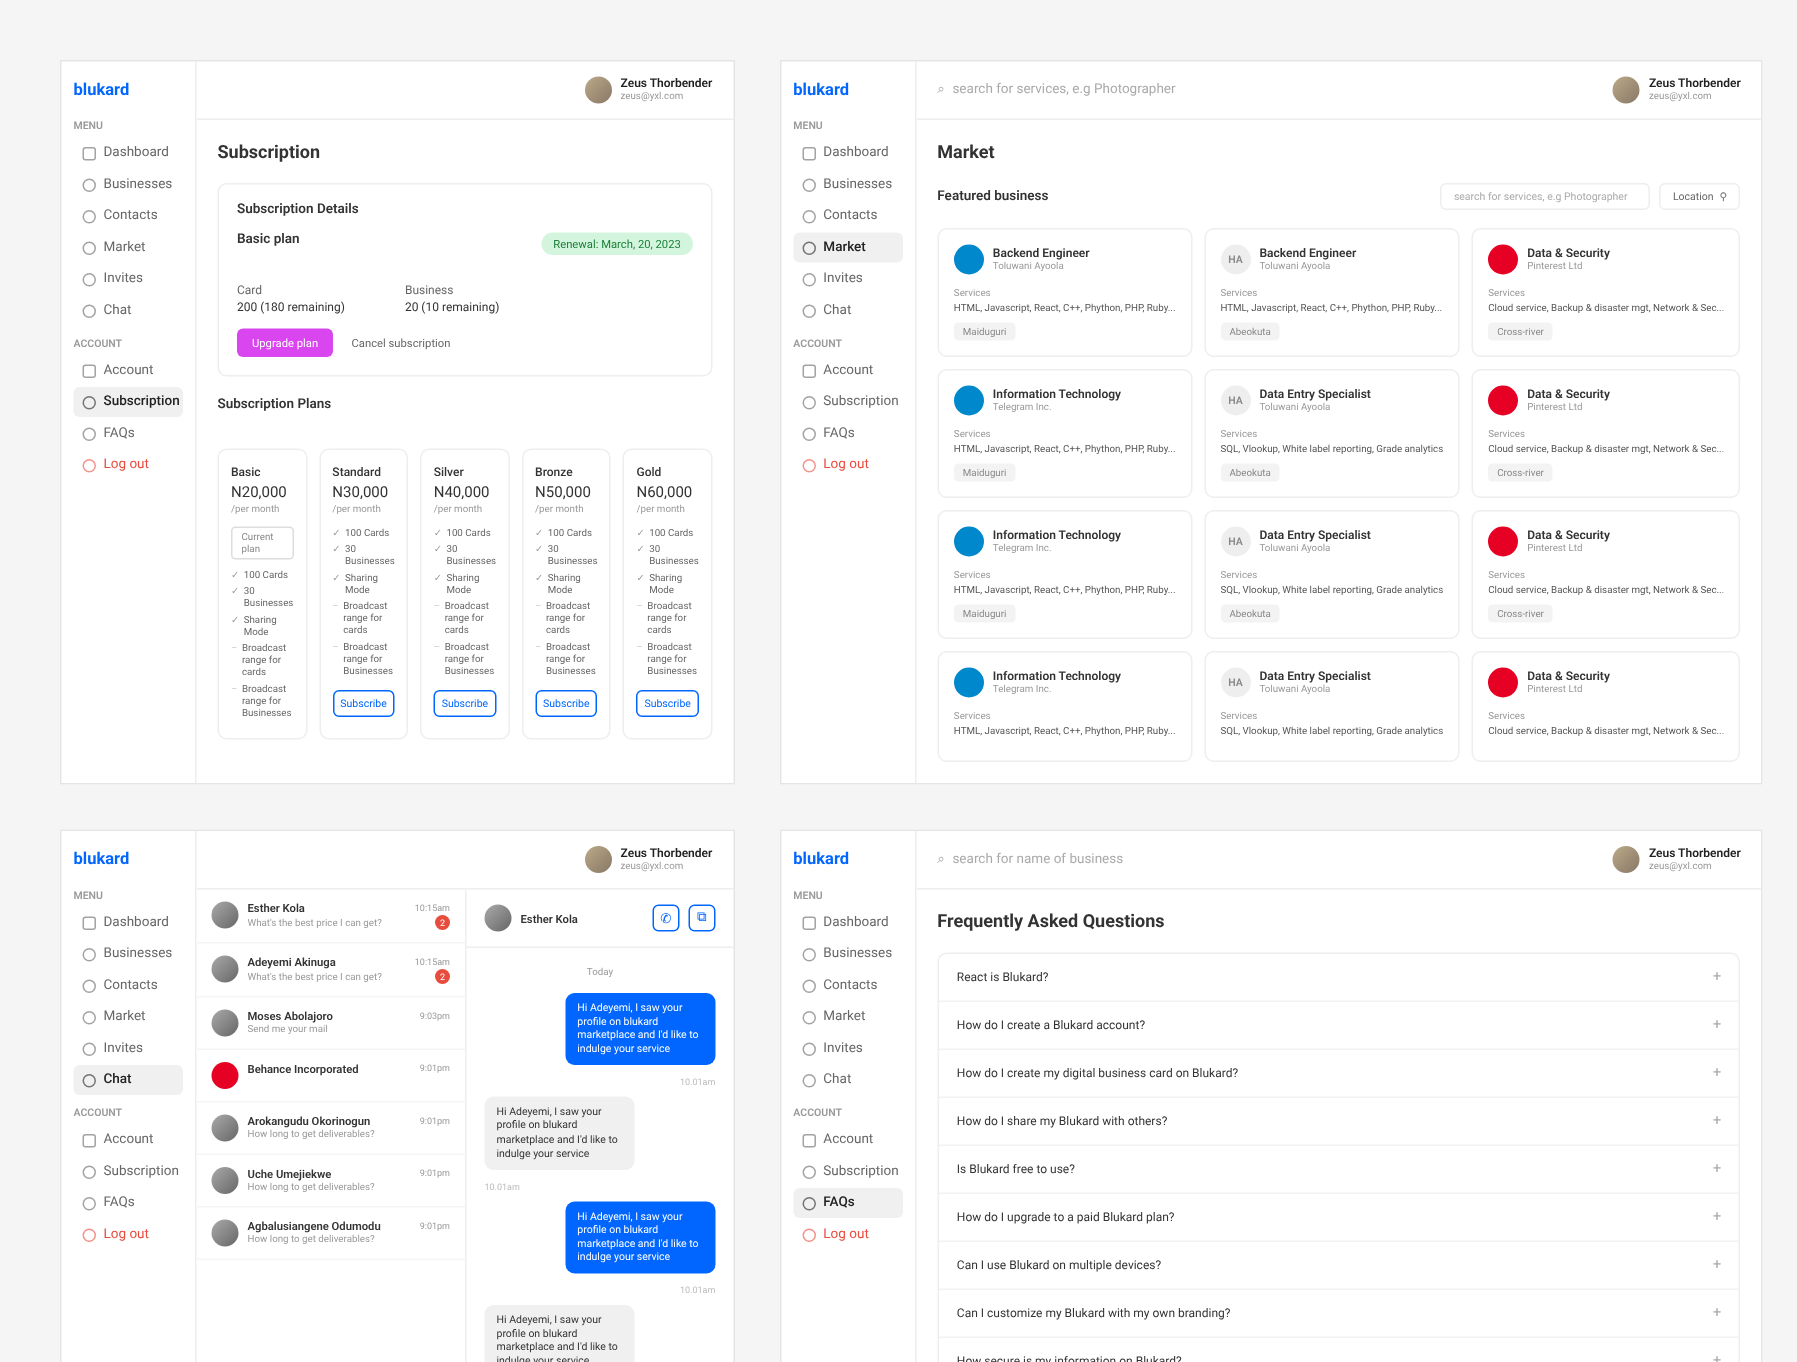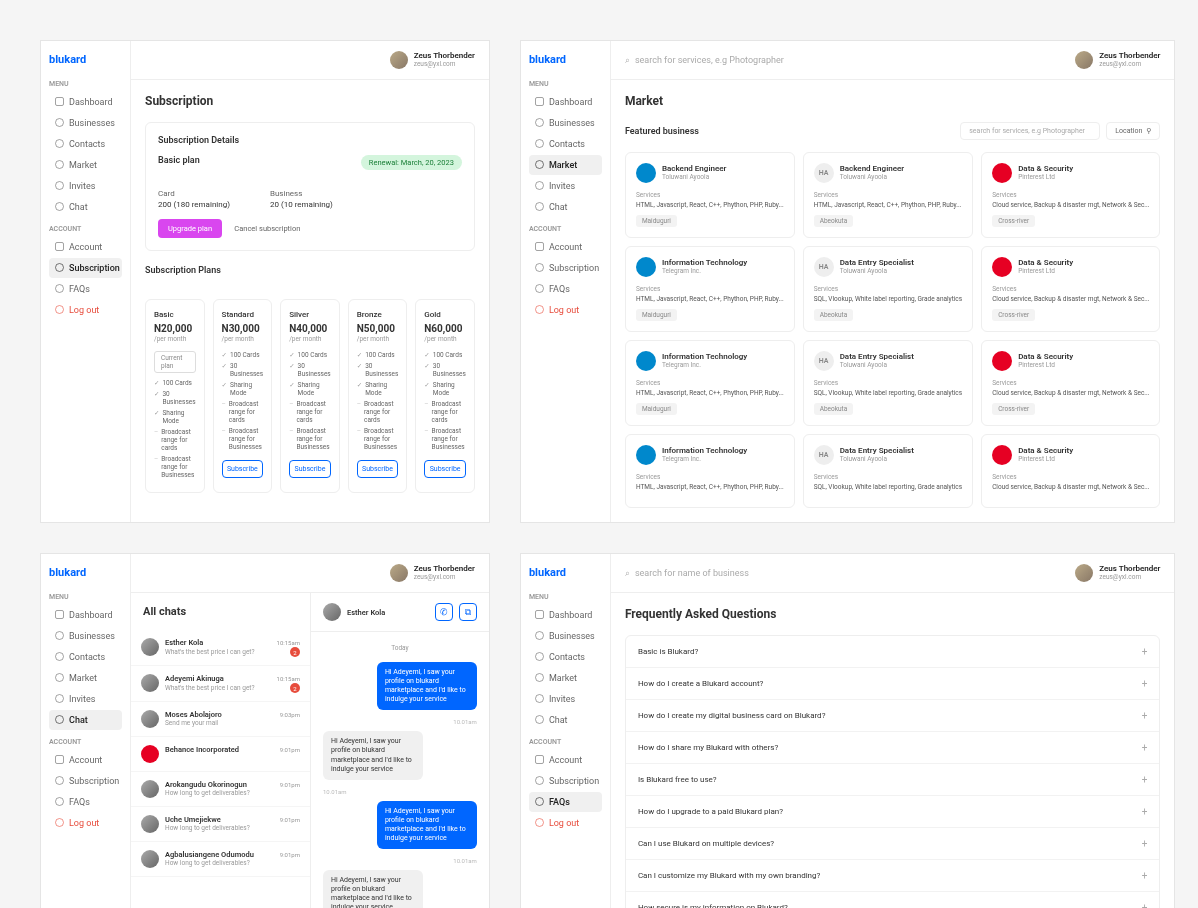--- a/index.html
+++ b/index.html
@@ -3,21 +3,21 @@
 <meta charset="utf-8">
 <style>
 *{margin:0;padding:0;box-sizing:border-box;font-family:-apple-system,BlinkMacSystemFont,'Segoe UI',Roboto,sans-serif}
 body{background:#f5f5f5;padding:40px}
 .grid{display:grid;grid-template-columns:1fr 1fr;gap:30px}
 .app{background:#fff;border:1px solid #e5e5e5;display:flex;min-height:400px;font-size:9px;color:#333}
 .sidebar{width:90px;border-right:1px solid #eee;padding:12px 8px}
 .logo{font-weight:700;font-size:11px;color:#222;margin-bottom:14px}
 .logo span{color:#0066ff}
 .section-label{font-size:7px;color:#999;text-transform:uppercase;margin:8px 0 4px;font-weight:600}
-.nav-item{display:flex;align-items:flex-start;gap:5px;padding:5px 6px;color:#666;border-radius:4px;margin-bottom:1px;cursor:pointer}
+.nav-item{display:flex;align-items:flex-end;gap:5px;padding:5px 6px;color:#666;border-radius:4px;margin-bottom:1px;cursor:pointer}
 .nav-item.active{background:#f0f0f0;color:#222;font-weight:500}
 .nav-item.logout{color:#e74c3c}
 .nav-icon{width:9px;height:9px;border:1px solid currentColor;border-radius:2px;flex-shrink:0;opacity:.6}
 .nav-icon.circle{border-radius:50%}
 .main{flex:1;display:flex;flex-direction:column}
 .header{display:flex;align-items:center;justify-content:flex-end;padding:10px 14px;border-bottom:1px solid #eee;gap:8px}
 .header.with-search{justify-content:space-between}
 .search-bar{display:flex;align-items:center;gap:5px;color:#aaa;flex:1}
 .user{display:flex;align-items:center;gap:6px}
 .avatar{width:18px;height:18px;border-radius:50%;background:linear-gradient(135deg,#ba8,#876)}
@@ -33,21 +33,21 @@
 .badge{background:#d4f5dd;color:#1a7f37;padding:3px 8px;border-radius:10px;font-size:7.5px}
 .meta-row{display:flex;gap:40px;margin-bottom:10px}
 .meta-label{font-size:8px;color:#666;margin-bottom:2px}
 .meta-value{font-size:8px;color:#333}
 .btn-primary{background:#d946ef;color:#fff;border:none;padding:5px 10px;border-radius:4px;font-size:7.5px;cursor:pointer}
 .btn-ghost{background:none;border:none;color:#666;padding:5px 10px;font-size:7.5px;cursor:pointer}
 .section-title{font-size:9px;font-weight:600;margin-bottom:24px}
 .plans{display:flex;gap:8px}
 .plan-card{border:1px solid #eee;border-radius:6px;padding:10px 8px;flex:1}
 .plan-card-name{font-size:8px;font-weight:500;margin-bottom:4px}
-.plan-card-price{font-size:10px;font-weight:700;margin-bottom:1px}
+.plan-card-price{font-size:10px;font-weight:400;margin-bottom:1px}
 .plan-card-period{font-size:6.5px;color:#999;margin-bottom:8px}
 .current-badge{border:1px solid #ddd;border-radius:3px;padding:2px 6px;font-size:6.5px;display:inline-block;margin-bottom:6px;color:#888}
 .feature{font-size:6.5px;color:#666;margin-bottom:3px;display:flex;gap:3px}
 .feature::before{content:"✓";color:#999}
 .feature.off::before{content:"–";color:#ccc}
 .btn-outline{border:1px solid #0066ff;color:#0066ff;background:none;border-radius:4px;padding:4px 0;font-size:7px;width:100%;margin-top:6px;cursor:pointer}
 
 .featured-bar{display:flex;justify-content:space-between;align-items:center;margin-bottom:12px}
 .featured-title{font-size:9px;font-weight:600}
 .filters{display:flex;gap:6px}
@@ -460,21 +460,20 @@
       <div class="user">
             <div class="avatar"></div>
             <div class="user-info">
               <div class="user-name">Zeus Thorbender</div>
               <div class="user-email">zeus@yxl.com</div>
             </div>
           </div>
     </div>
     <div class="chat-body">
       <div class="chat-list">
-        <div class="chat-list-title">All chats</div>
         <div>
               <div class="chat-item">
                 <div class="chat-avatar"></div>
            <div class="chat-info">
              <div class="chat-row">
                     <span class="chat-name">Esther Kola</span>
                     <span class="chat-time">10:15am</span>
                   </div>
              <div class="chat-row">
                     <span class="chat-preview">What's the best price I can get?</span>
@@ -646,21 +645,21 @@
             <div class="user-info">
               <div class="user-name">Zeus Thorbender</div>
               <div class="user-email">zeus@yxl.com</div>
             </div>
           </div>
     </div>
     <div class="content">
       <div class="page-title">Frequently Asked Questions</div>
       <div class="faq-list">
             <div class="faq-item">
-              <span class="faq-q">Basic is Blukard?</span>
+              <span class="faq-q">React is Blukard?</span>
               <span class="faq-plus">+</span>
             </div>
             <div class="faq-item">
               <span class="faq-q">How do I create a Blukard account?</span>
               <span class="faq-plus">+</span>
             </div>
             <div class="faq-item">
               <span class="faq-q">How do I create my digital business card on Blukard?</span>
               <span class="faq-plus">+</span>
             </div>

